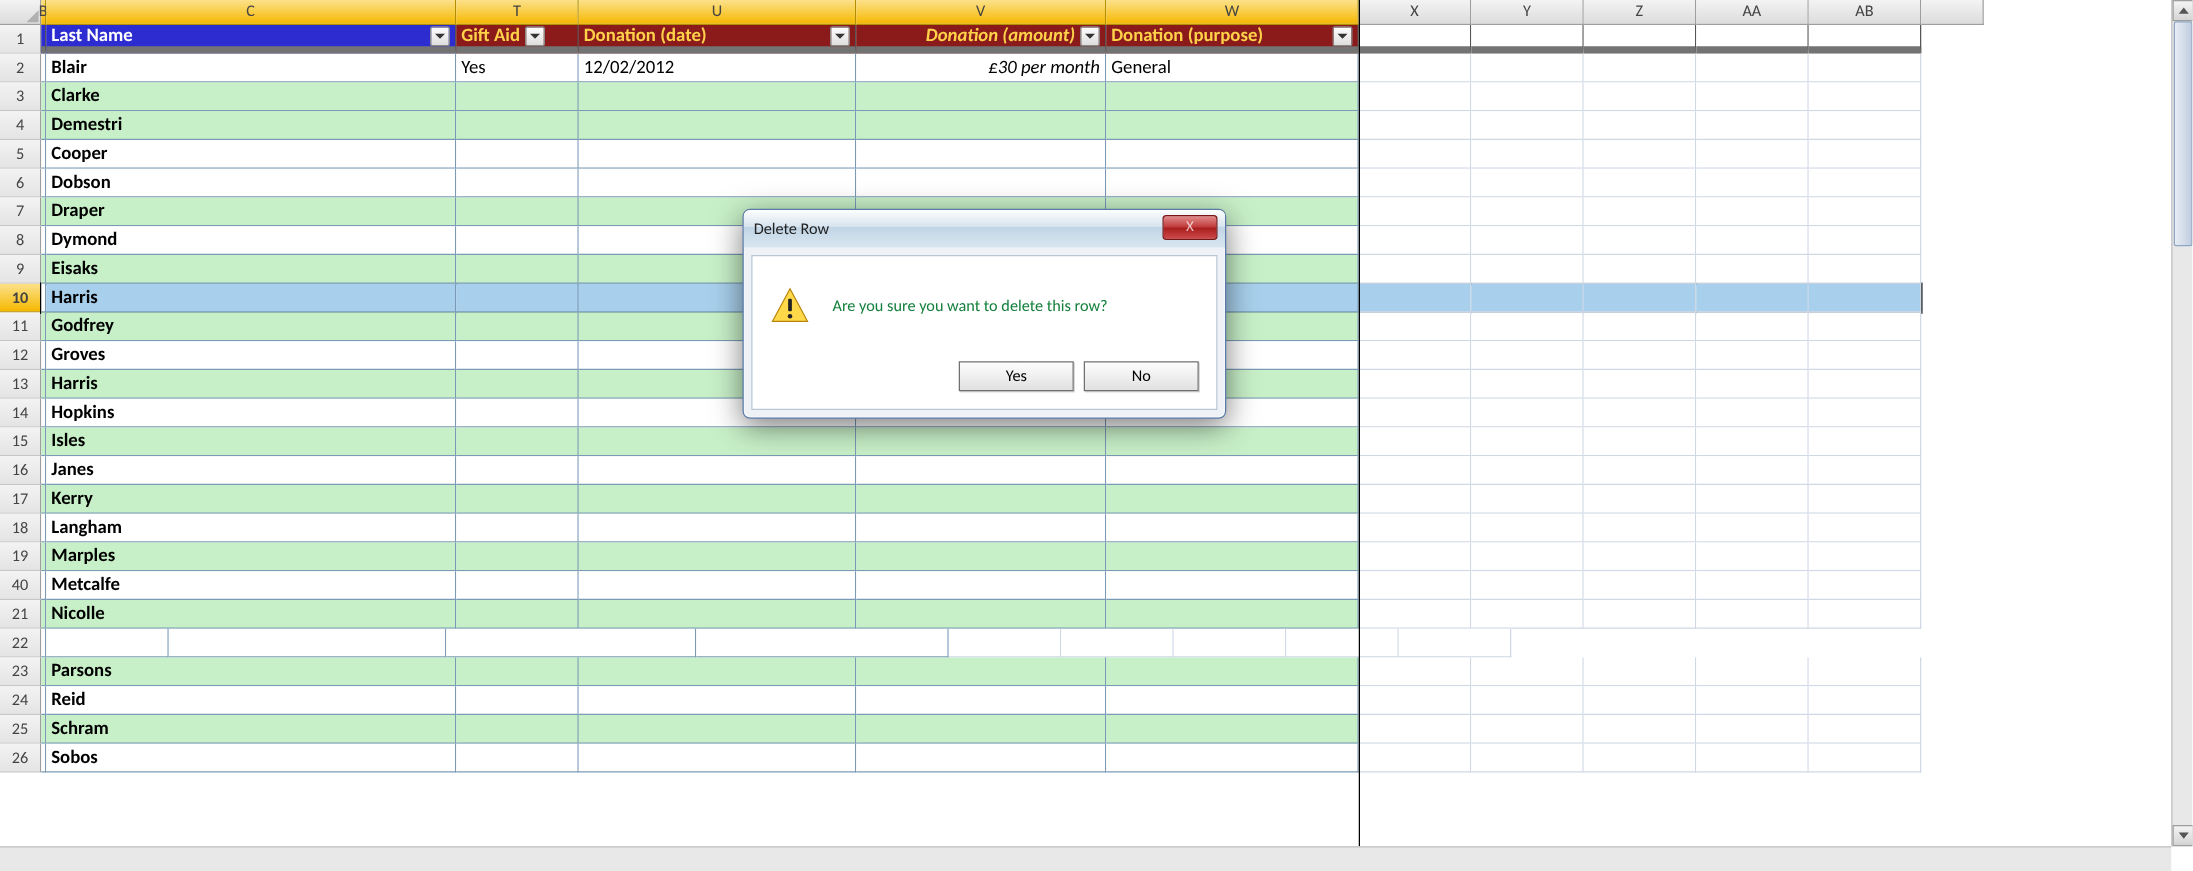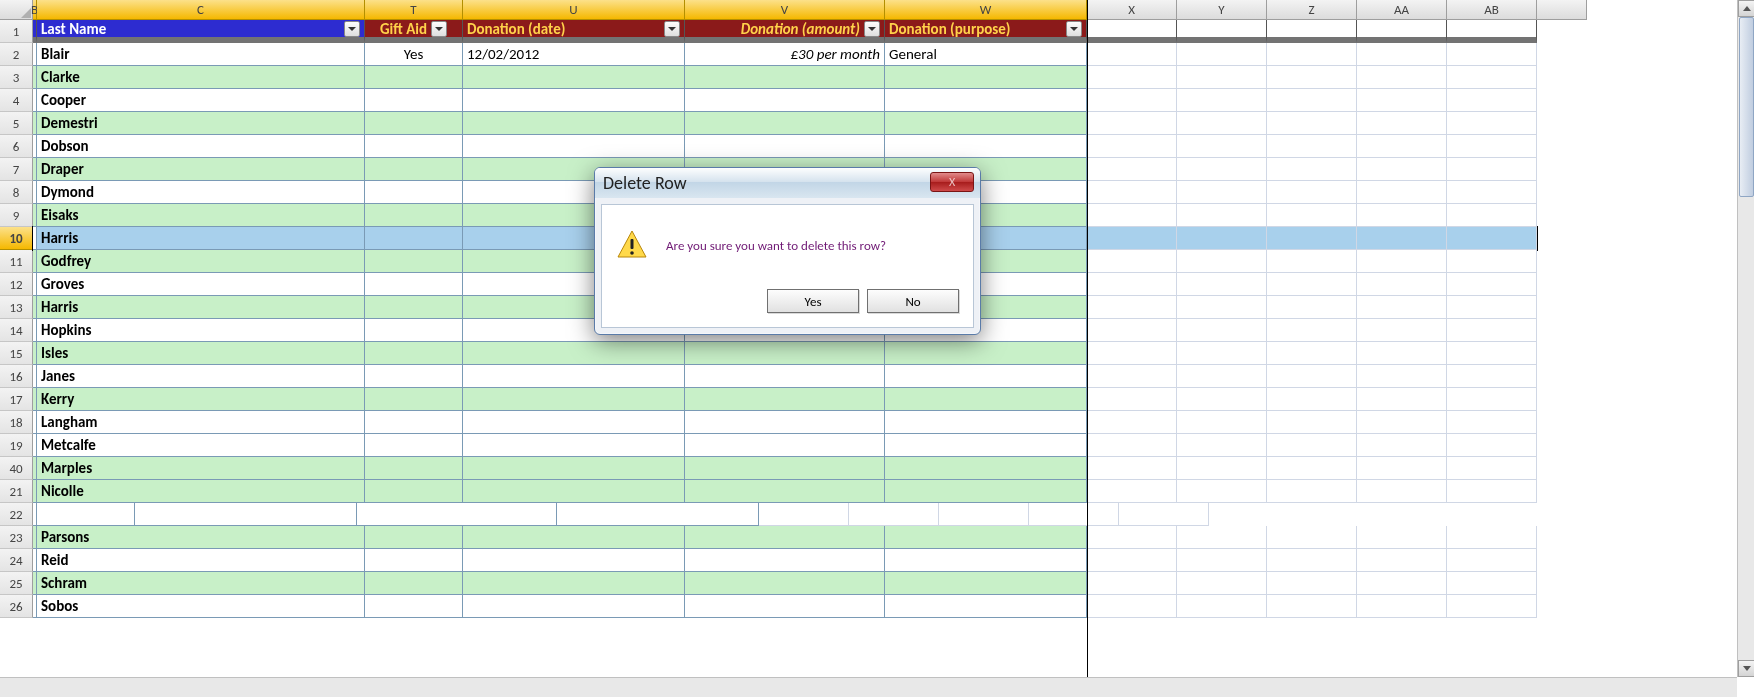--- a/index.html
+++ b/index.html
@@ -174,21 +174,21 @@
     .cell.col-b {
       width: 4px;
       padding: 0;
     }
     .cell.col-c {
       width: 328px;
       font-weight: bold;
     }
     .cell.col-t {
       width: 98px;
-      justify-content: center;
+      justify-content: flex-start;
       font-weight: normal;
     }
     .cell.col-u {
       width: 222px;
       font-weight: normal;
     }
     .cell.col-v {
       width: 200px;
       justify-content: flex-end;
       font-weight: normal;
@@ -237,21 +237,21 @@
     }
     .dialog-titlebar {
       height: 30px;
       background: linear-gradient(#fdfefe, #d6e3ee 45%, #c1d5e6 46%, #d9e6f0);
       display: flex;
       align-items: center;
       padding: 0 8px;
       position: relative;
     }
     .dialog-title {
-      font-size: 18px;
+      font-size: 13px;
       color: #222;
     }
     .dialog-close {
       position: absolute;
       right: 6px;
       top: 4px;
       width: 44px;
       height: 20px;
       background: linear-gradient(#e18b8b, #c13a3a 48%, #a81d1d 52%, #cf4a4a);
       border: 1px solid #7a1515;
@@ -274,21 +274,21 @@
       gap: 18px;
       margin-bottom: 28px;
     }
     .warning-icon {
       width: 32px;
       height: 32px;
       flex-shrink: 0;
     }
     .dialog-text {
       font-size: 13px;
-      color: #701a75;
+      color: #15803d;
     }
     .dialog-buttons {
       display: flex;
       justify-content: flex-end;
       gap: 8px;
     }
     .dialog-btn {
       width: 92px;
       height: 24px;
       background: linear-gradient(#fdfdfd, #e1e1e1);
@@ -490,46 +490,46 @@
         <div class="cell frozen col-t"></div>
         <div class="cell frozen col-u"></div>
         <div class="cell frozen col-v"></div>
         <div class="cell frozen col-w"></div>
         <div class="cell plain col-x"></div>
         <div class="cell plain col-y"></div>
         <div class="cell plain col-z"></div>
         <div class="cell plain col-aa"></div>
         <div class="cell plain col-ab"></div>
       </div>
+      <div class="row even">
+        <div class="cell frozen col-b"></div>
+        <div class="cell frozen col-c">Demestri</div>
+        <div class="cell frozen col-t"></div>
+        <div class="cell frozen col-u"></div>
+        <div class="cell frozen col-v"></div>
+        <div class="cell frozen col-w"></div>
+        <div class="cell plain col-x"></div>
+        <div class="cell plain col-y"></div>
+        <div class="cell plain col-z"></div>
+        <div class="cell plain col-aa"></div>
+        <div class="cell plain col-ab"></div>
+      </div>
       <div class="row odd">
         <div class="cell frozen col-b"></div>
         <div class="cell frozen col-c">Cooper</div>
         <div class="cell frozen col-t"></div>
         <div class="cell frozen col-u"></div>
         <div class="cell frozen col-v"></div>
         <div class="cell frozen col-w"></div>
         <div class="cell plain col-x"></div>
         <div class="cell plain col-y"></div>
         <div class="cell plain col-z"></div>
         <div class="cell plain col-aa"></div>
         <div class="cell plain col-ab"></div>
       </div>
-      <div class="row even">
-        <div class="cell frozen col-b"></div>
-        <div class="cell frozen col-c">Demestri</div>
-        <div class="cell frozen col-t"></div>
-        <div class="cell frozen col-u"></div>
-        <div class="cell frozen col-v"></div>
-        <div class="cell frozen col-w"></div>
-        <div class="cell plain col-x"></div>
-        <div class="cell plain col-y"></div>
-        <div class="cell plain col-z"></div>
-        <div class="cell plain col-aa"></div>
-        <div class="cell plain col-ab"></div>
-      </div>
       <div class="row odd">
         <div class="cell frozen col-b"></div>
         <div class="cell frozen col-c">Dobson</div>
         <div class="cell frozen col-t"></div>
         <div class="cell frozen col-u"></div>
         <div class="cell frozen col-v"></div>
         <div class="cell frozen col-w"></div>
         <div class="cell plain col-x"></div>
         <div class="cell plain col-y"></div>
         <div class="cell plain col-z"></div>
@@ -685,36 +685,36 @@
         <div class="cell frozen col-t"></div>
         <div class="cell frozen col-u"></div>
         <div class="cell frozen col-v"></div>
         <div class="cell frozen col-w"></div>
         <div class="cell plain col-x"></div>
         <div class="cell plain col-y"></div>
         <div class="cell plain col-z"></div>
         <div class="cell plain col-aa"></div>
         <div class="cell plain col-ab"></div>
       </div>
+      <div class="row even">
+        <div class="cell frozen col-b"></div>
+        <div class="cell frozen col-c">Marples</div>
+        <div class="cell frozen col-t"></div>
+        <div class="cell frozen col-u"></div>
+        <div class="cell frozen col-v"></div>
+        <div class="cell frozen col-w"></div>
+        <div class="cell plain col-x"></div>
+        <div class="cell plain col-y"></div>
+        <div class="cell plain col-z"></div>
+        <div class="cell plain col-aa"></div>
+        <div class="cell plain col-ab"></div>
+      </div>
       <div class="row odd">
         <div class="cell frozen col-b"></div>
         <div class="cell frozen col-c">Metcalfe</div>
-        <div class="cell frozen col-t"></div>
-        <div class="cell frozen col-u"></div>
-        <div class="cell frozen col-v"></div>
-        <div class="cell frozen col-w"></div>
-        <div class="cell plain col-x"></div>
-        <div class="cell plain col-y"></div>
-        <div class="cell plain col-z"></div>
-        <div class="cell plain col-aa"></div>
-        <div class="cell plain col-ab"></div>
-      </div>
-      <div class="row even">
-        <div class="cell frozen col-b"></div>
-        <div class="cell frozen col-c">Marples</div>
         <div class="cell frozen col-t"></div>
         <div class="cell frozen col-u"></div>
         <div class="cell frozen col-v"></div>
         <div class="cell frozen col-w"></div>
         <div class="cell plain col-x"></div>
         <div class="cell plain col-y"></div>
         <div class="cell plain col-z"></div>
         <div class="cell plain col-aa"></div>
         <div class="cell plain col-ab"></div>
       </div>

